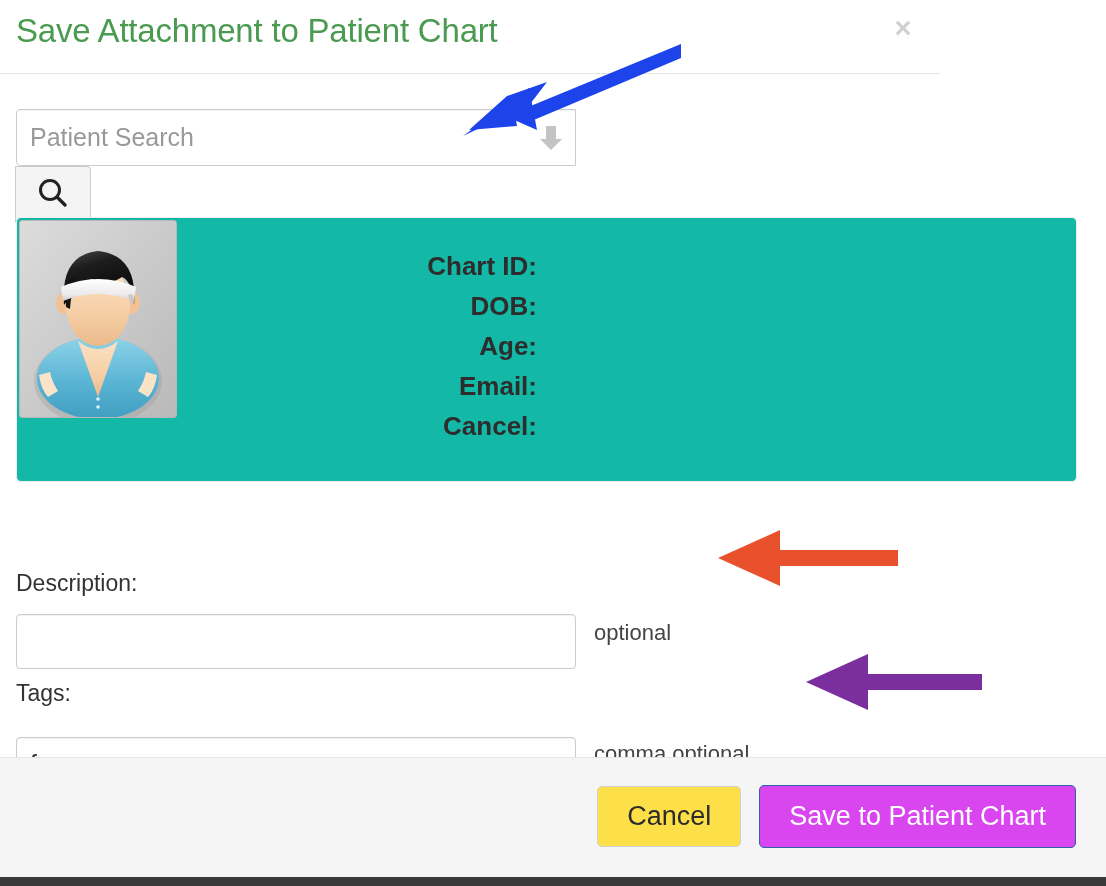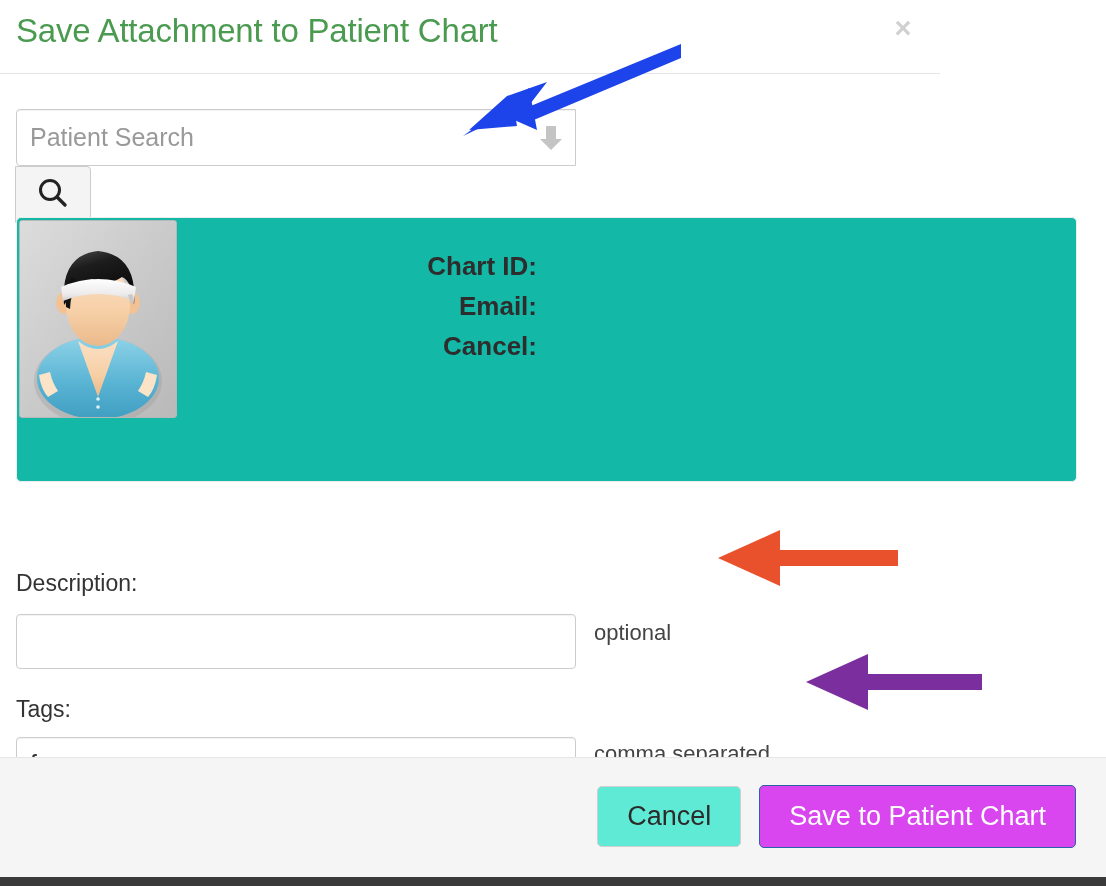--- a/index.html
+++ b/index.html
@@ -163,21 +163,21 @@
 
   
   .form-label {
     position: absolute;
     left: 16px;
     font-size: 23px;
     line-height: 30px;
     color: #333333;
   }
   .label-description { top: 494px; }
-  .label-tags { top: 620px; }
+  .label-tags { top: 604px; }
 
   .text-input {
     position: absolute;
     left: 16px;
     width: 560px;
     height: 55px;
     box-sizing: border-box;
     border: 1px solid #cccccc;
     border-radius: 4px;
     background: #ffffff;
@@ -224,21 +224,21 @@
   .btn {
     font-family: "Liberation Sans", sans-serif;
     font-size: 27px;
     line-height: 1;
     border-radius: 5px;
     cursor: pointer;
     box-sizing: border-box;
     white-space: nowrap;
   }
   .btn-default {
-    background: #5eead4;
+    background: #fde047;
     border: 1px solid #cfcfcf;
     color: #2b2b2b;
     padding: 16px 29px;
   }
   .btn-primary {
     background: #d946ef;
     border: 1px solid #2a62a8;
     color: #ffffff;
     padding: 17px 29px;
   }
@@ -346,32 +346,34 @@
           <path d="M44 84 Q40 34 78 30 Q118 34 114 84 Q112 60 102 56 Q88 66 72 58 Q58 62 52 74 Q48 78 44 84 Z" fill="url(#hairGrad)"></path>
           <path d="M46 86 Q44 66 52 56 L60 62 Q50 72 50 88 Z" fill="#111111"></path>
 
           <path d="M41 66 Q78 50 116 66 L114 80 Q78 66 43 80 Z" fill="url(#bandGrad)"></path>
           <path d="M108 74 l3 9 l3 -2 l-2 -8 z" fill="#c9c7c7"></path>
         </svg>
       </div>
 
       <div class="patient-fields">
         <div class="field-row">Chart ID:</div>
+        <div class="field-row">DOB:</div>
+        <div class="field-row">Age:</div>
         <div class="field-row">Email:</div>
         <div class="field-row">Cancel:</div>
       </div>
     </div>
 
     <div class="form-label label-description">Description:</div>
     <input class="text-input input-description" type="text" placeholder="" value="" style="">
     <div class="hint hint-description">optional</div>
 
     <div class="form-label label-tags">Tags:</div>
     <input class="text-input input-tags" type="text" placeholder="" value="fax" style="">
-    <div class="hint hint-tags">comma separated</div>
+    <div class="hint hint-tags">comma optional</div>
   </div>
 
   <div class="modal-footer">
     <div class="footer-buttons">
       <button class="btn btn-default">Cancel</button>
       <button class="btn btn-primary">Save to Patient Chart</button>
     </div>
   </div>
 
   <div class="bottom-strip"></div>

